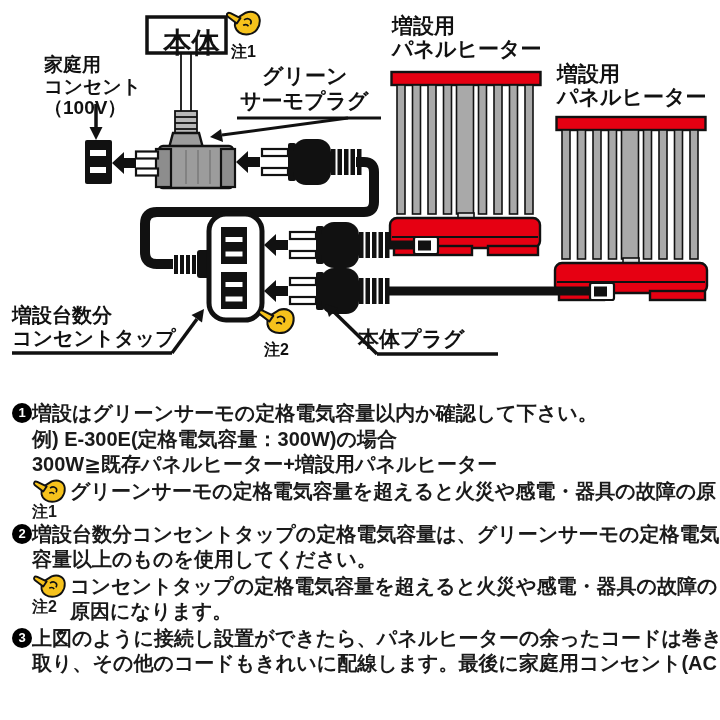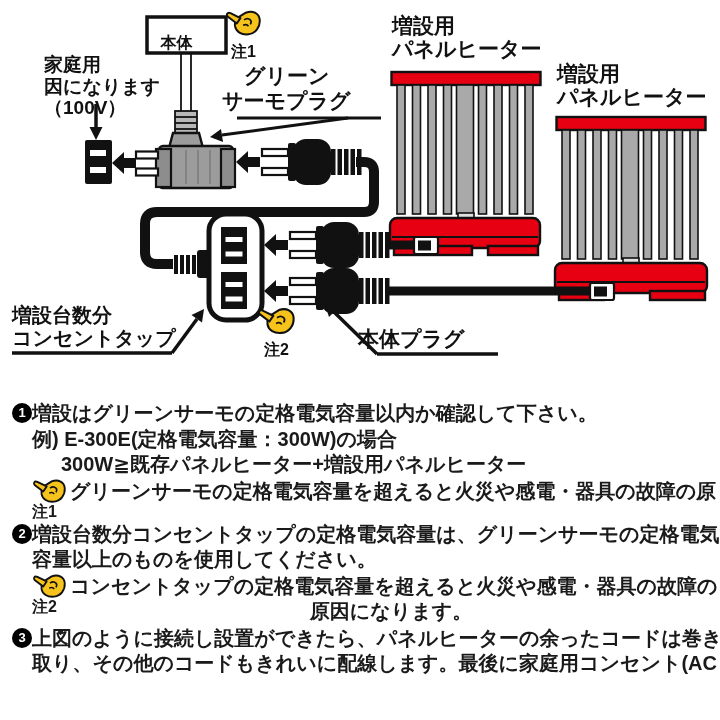--- a/index.html
+++ b/index.html
@@ -4,22 +4,22 @@
 <style>
   html,body{margin:0;padding:0;background:#fff;}
   body{width:720px;height:720px;position:relative;overflow:hidden;
        font-family:"Liberation Sans","DejaVu Sans",sans-serif;color:#111;}
   .stage{position:absolute;inset:0;}
   
   .diagram{position:absolute;left:0;top:0;width:720px;height:392px;}
   .diagram svg.art{position:absolute;left:0;top:0;}
   .dlabel{position:absolute;font-weight:700;color:#111;white-space:nowrap;line-height:1.12;}
   .lbl-household{left:44px;top:33px;font-size:19px;line-height:21.5px;margin-top:21px;}
-  .lbl-hontai{left:137px;top:17px;width:79px;height:51px;display:flex;align-items:center;justify-content:center;font-size:16px;}
-  .lbl-thermo{left:222px;top:63px;font-size:21px;line-height:25px;}
+  .lbl-hontai{left:152px;top:17px;width:79px;height:51px;display:flex;align-items:center;justify-content:center;font-size:28px;}
+  .lbl-thermo{left:240px;top:63px;font-size:21px;line-height:25px;}
   .lbl-thermo .l1{padding-left:22px;}
   .lbl-heater1{left:392px;top:14px;font-size:21px;line-height:23px;}
   .lbl-heater2{left:557px;top:62px;font-size:21px;line-height:23px;}
   .lbl-tap{left:12px;top:304px;font-size:20px;line-height:23px;}
   .lbl-hplug{left:358px;top:327px;font-size:21px;}
   .lbl-note-tag{font-size:16px;}
   .tag1{left:231px;top:43px;}
   .tag2{left:264px;top:341px;}
   .hand-abs{position:absolute;}
   
@@ -36,26 +36,26 @@
   .thin{stroke:#111;stroke-width:3.5;fill:none;}
   .thin2{stroke:#111;stroke-width:3;fill:none;}
   .hair{stroke:#111;stroke-width:1.8;fill:none;}
   
   .instructions{position:absolute;left:0;top:396px;width:720px;padding:4px 8px 0 12px;box-sizing:border-box;
                 font-size:20px;line-height:25.5px;font-weight:700;color:#1a1a1a;}
   .item{display:flex;align-items:flex-start;margin-top:1px;}
   .marker{flex:0 0 20px;width:20px;height:20px;margin-top:2px;border-radius:50%;background:#000;color:#fff;
           font-size:13px;line-height:20px;text-align:center;font-weight:700;}
   .ilines{min-width:0;}
-  .indent2{margin-left:29px;}
+  .indent2{}
   .noterow{display:flex;align-items:flex-start;margin-left:20px;margin-top:1px;}
   .gutter{flex:0 0 38px;width:38px;display:flex;flex-direction:column;align-items:flex-start;}
   .gutter .hand-svg{margin-top:-1px;}
   .gutter .ntag{font-size:16px;line-height:18px;margin-top:-2px;}
-  .ntext{min-width:0;text-align:center;}
+  .ntext{min-width:0;}
   .line{white-space:nowrap;}
 </style>
 </head>
 <body>
 
 <div class="stage">
 
   <div class="diagram">
 
     <svg class="art" width="720" height="392" viewBox="0 0 720 392">
@@ -212,21 +212,21 @@
 
       <g>
         <line class="thin" x1="377" y1="354" x2="498" y2="354"></line>
         <line class="thin" x1="377" y1="354" x2="334" y2="312"></line>
         <polygon class="fblk" points="325,304 338,308 329,317"></polygon>
       </g>
     </svg>
 
     <div class="dlabel lbl-household">
       <div>家庭用</div>
-      <div>因になります</div>
+      <div>コンセント</div>
       <div>（100V）</div>
     </div>
 
     <div class="dlabel lbl-hontai">本体</div>
 
     <svg class="hand-abs" style="left:226px;top:9px" width="36" height="29" viewBox="0 0 40 32">
         <use href="#hand"></use>
       </svg>
     <div class="dlabel lbl-note-tag tag1" style="position:absolute">注1</div>
 

